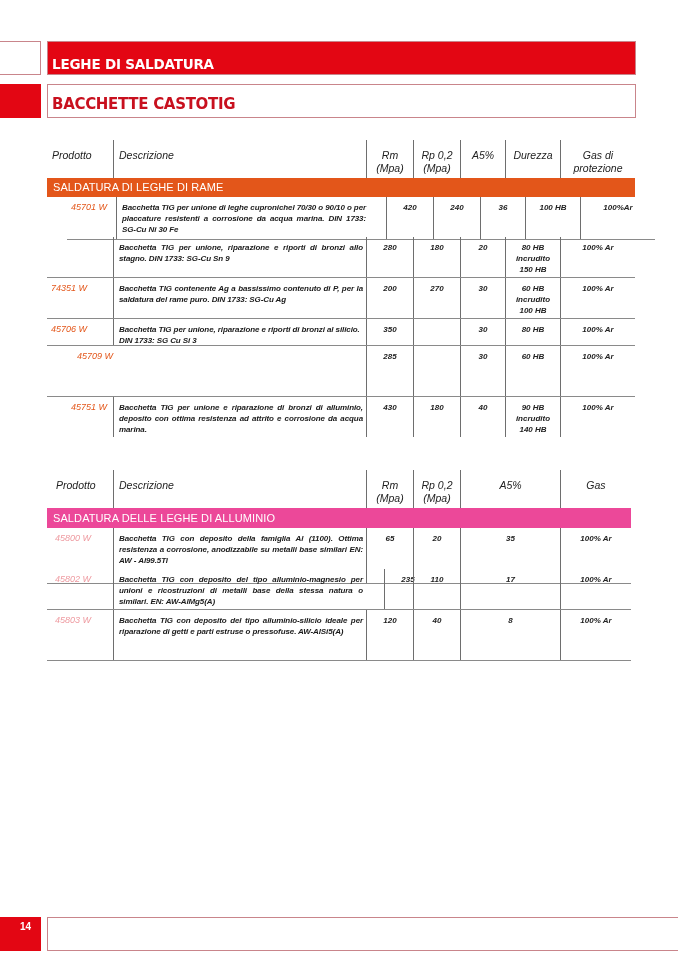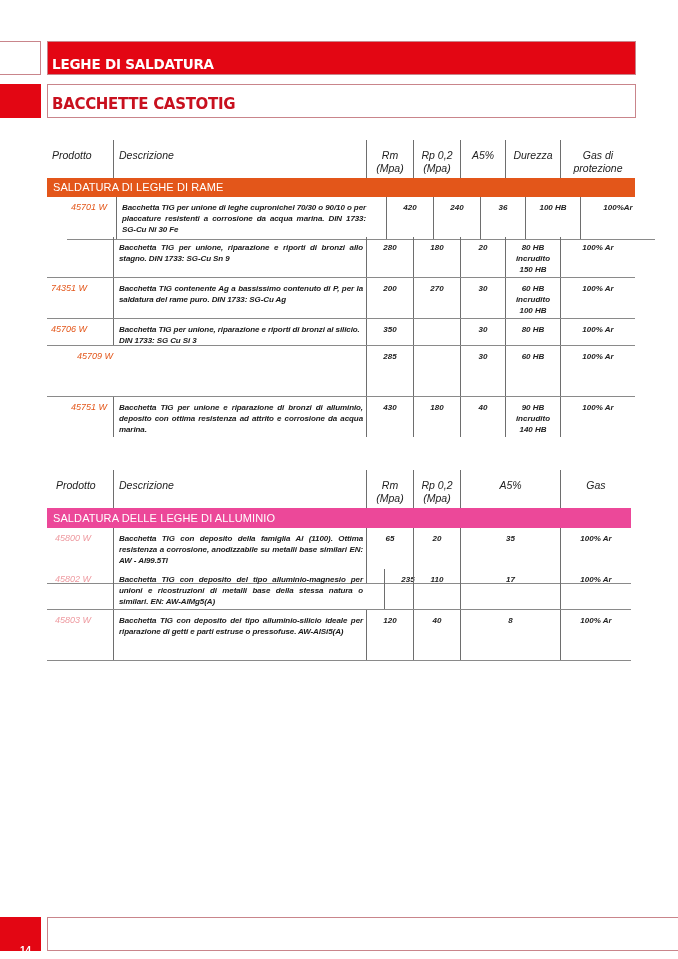--- a/index.html
+++ b/index.html
@@ -31,21 +31,21 @@
   .band-pink { background: #ec4899; }
 
   .code { font-size: 9px; font-family: "Liberation Sans", sans-serif; padding: 5px 0 0 4px; }
   .code-orange { color: #e3561a; }
   .code-pink { color: #ee9aa0; }
 
   .desc { font-size: 8px; font-family: "Liberation Sans", sans-serif; line-height: 11px; padding: 5px 3px 0 5px; text-align: justify; color: #1a1a1a; font-weight: bold; letter-spacing: -0.1px; }
   .val { font-size: 8px; font-family: "Liberation Sans", sans-serif; text-align: center; line-height: 11px; padding-top: 5px; font-weight: bold; color: #222; }
 
   .footer-red { left: 0; top: 917px; width: 41px; height: 34px; background: #e30613; }
-  .footer-red span { position: absolute; left: 20px; top: 28px; color: #fff; font-weight: bold; font-size: 10px; font-family: "Liberation Sans", sans-serif; }
+  .footer-red span { position: absolute; left: 20px; top: 4px; color: #fff; font-weight: bold; font-size: 10px; font-family: "Liberation Sans", sans-serif; }
   .footer-box { left: 47px; top: 917px; width: 640px; height: 34px; border: 1.5px solid #c9858b; background: #fff; }
 </style>
 </head>
 <body>
 
 <div class="abs side-box-white"></div>
 <div class="abs side-box-red"></div>
 
 <div class="abs title-bar">
   <span>LEGHE DI SALDATURA</span>

